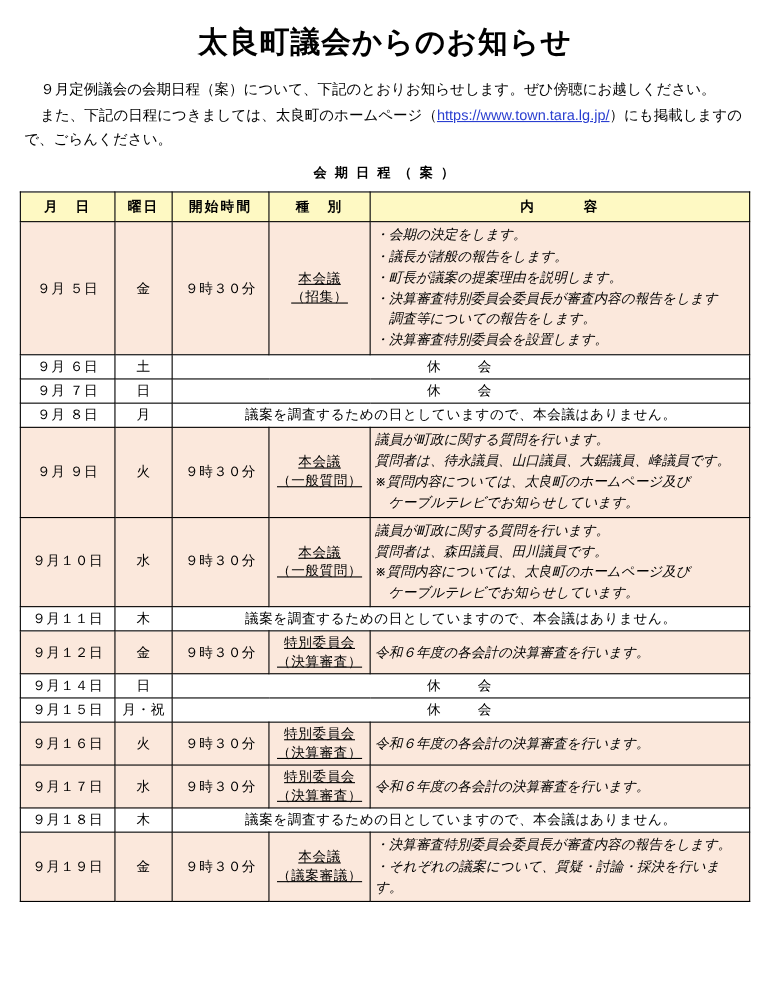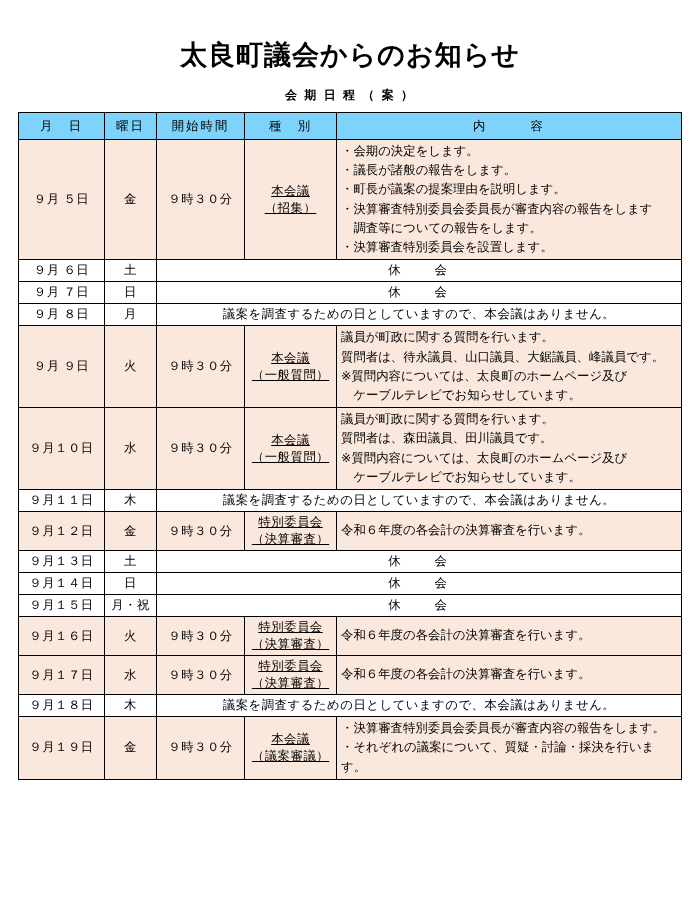--- a/index.html
+++ b/index.html
@@ -20,21 +20,21 @@
     height: 905px;
     box-sizing: border-box;
     padding: 14px 18px 0 18px;
     position: relative;
   }
   .doc-title {
     text-align: center;
     font-size: 27px;
     font-weight: bold;
     letter-spacing: 1px;
-    margin: 23px 0 14px 0;
+    margin: 6px 0 14px 0;
     font-family: "Liberation Serif", "DejaVu Serif", serif;
   }
   .intro {
     font-size: 13.2px;
     line-height: 1.65;
     margin: 0 4px 2px 4px;
   }
   .intro p {
     margin: 0 0 2px 0;
   }
@@ -59,23 +59,23 @@
     table-layout: fixed;
     font-size: 12.4px;
   }
   table.schedule th,
   table.schedule td {
     border: 1px solid #000000;
     padding: 2px 4px;
     vertical-align: middle;
   }
   thead th {
-    background: #7dd3fc;
-    text-align: center;
-    font-weight: normal;
+    background: #fef9c3;
+    text-align: center;
+    font-weight: bold;
     height: 22px;
     letter-spacing: 2px;
   }
   .col-date { width: 86px; }
   .col-day { width: 52px; }
   .col-time { width: 88px; }
   .col-type { width: 92px; }
   .col-content { width: auto; }
 
   td.c-date, td.c-day, td.c-time, td.c-type {
@@ -87,20 +87,21 @@
     text-decoration: underline;
   }
   td.c-content {
     text-align: left;
     line-height: 1.55;
     padding: 4px 6px;
   }
   td.c-content .li {
     padding-left: 0;
     text-indent: 0;
+    font-style: italic;
   }
   td.c-span {
     text-align: center;
     letter-spacing: 3px;
   }
   tr.shade td {
     background: #fbe8dc;
   }
   tr.plain td {
     background: #ffffff;
@@ -116,20 +117,24 @@
     width: 26px;
   }
 </style>
 </head>
 <body>
 
 <div class="page">
 
   <div class="doc-title">太良町議会からのお知らせ</div>
 
+  <div class="intro">
+    <p class="indent">９月定例議会の会期日程（案）について、下記のとおりお知らせします。ぜひ傍聴にお越しください。</p>
+    <p class="indent"><span>また、下記の日程につきましては、太良町のホームページ（</span><a class="link" href="#">https://www.town.tara.lg.jp/</a><span>）にも掲載しますので、ごらんください。</span></p>
+  </div>
 
   <div class="section-title">会 期 日 程 （ 案 ）</div>
 
   <table class="schedule">
     <colgroup>
       <col class="col-date">
       <col class="col-day">
       <col class="col-time">
       <col class="col-type">
       <col class="col-content">
@@ -217,25 +222,20 @@
           <td class="c-time">９時３０分</td>
           <td class="c-type">
             <span class="sub">特別委員会</span>
             <span class="sub">（決算審査）</span>
           </td>
           <td class="c-content">
             <div class="li">令和６年度の各会計の決算審査を行います。</div>
           </td>
         </tr>
         <tr class="plain">
-          <td class="c-date">９月１３日</td>
-          <td class="c-day">土</td>
-          <td class="c-span" colspan="3">休　　会</td>
-        </tr>
-        <tr class="plain">
           <td class="c-date">９月１４日</td>
           <td class="c-day">日</td>
           <td class="c-span" colspan="3">休　　会</td>
         </tr>
         <tr class="plain">
           <td class="c-date">９月１５日</td>
           <td class="c-day">月・祝</td>
           <td class="c-span" colspan="3">休　　会</td>
         </tr>
         <tr class="shade">

